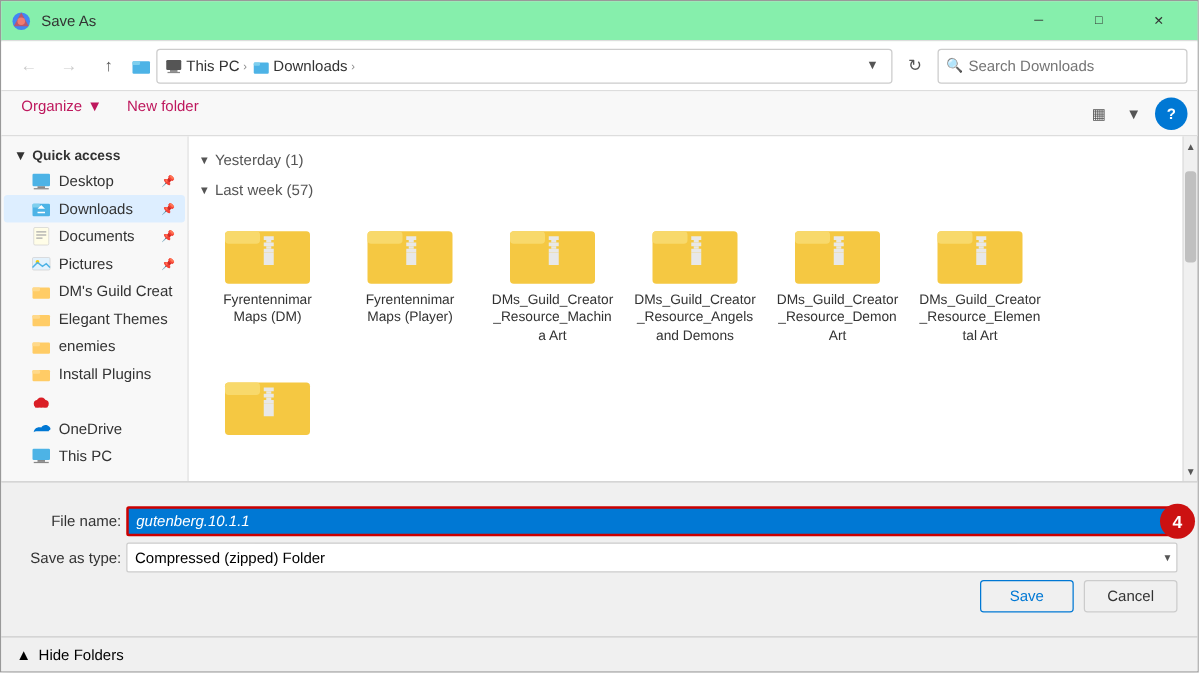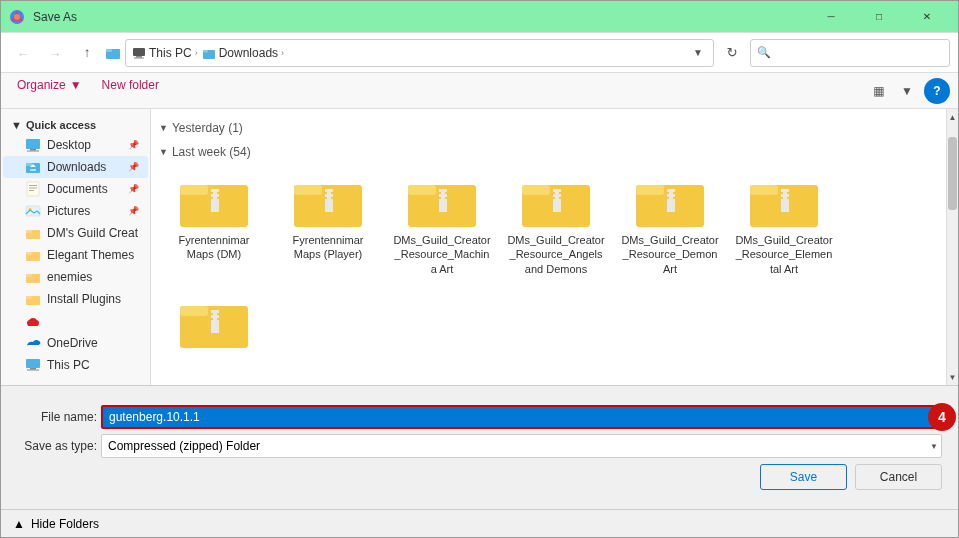--- a/index.html
+++ b/index.html
@@ -348,20 +348,21 @@
     }
     .form-input {
       flex: 1;
       height: 24px;
       border: 2px solid #cc0000;
       border-radius: 2px;
       padding: 0 6px;
       font-size: 12px;
       background: #fff;
       outline: none;
+      font-style: italic;
     }
     .form-select {
       flex: 1;
       height: 24px;
       border: 1px solid #ccc;
       border-radius: 2px;
       padding: 0 6px;
       font-size: 12px;
       background: #fff;
       appearance: none;
@@ -381,21 +382,21 @@
       pointer-events: none;
     }
     .form-buttons {
       display: flex;
       justify-content: flex-end;
       gap: 8px;
       margin-top: 6px;
       padding-right: 0;
     }
     .form-btn {
-      width: 87px;
+      width: 75px;
       height: 26px;
       border: 1px solid #ccc;
       border-radius: 3px;
       background: #f0f0f0;
       cursor: pointer;
       font-size: 12px;
       color: #333;
     }
     .form-btn.primary {
       border-color: #0078d4;
@@ -488,20 +489,21 @@
         <span>Downloads</span>
         <span class="address-chevron">›</span>
       </span>
       <button class="address-dropdown">▼</button>
     </div>
 
     <button class="address-refresh">↻</button>
 
     <div class="search-bar">
       <span class="search-icon">🔍</span>
+      <input type="text" placeholder="Search Downloads" style="">
     </div>
   </div>
 
   <div class="toolbar">
     <button class="toolbar-btn">
       <span>Organize</span>
       <span>▼</span>
     </button>
     <button class="toolbar-btn">
       <span>New folder</span>
@@ -628,21 +630,21 @@
 
     <div class="file-area">
 
       <div class="date-group-label">
         <span class="chevron">▼</span>
         <span>Yesterday (1)</span>
       </div>
 
       <div class="date-group-label">
         <span class="chevron">▼</span>
-        <span>Last week (54)</span>
+        <span>Last week (57)</span>
       </div>
       <div class="file-grid">
 
         <div class="file-item">
           <svg class="folder-svg" viewBox="0 0 72 58">
             <rect x="2" y="14" width="68" height="42" rx="3" fill="#f5c842"></rect>
             <rect x="2" y="14" width="28" height="10" rx="3" fill="#f8d96b"></rect>
             <rect x="33" y="18" width="8" height="3" fill="#e8e8e8"></rect>
             <rect x="35" y="21" width="4" height="2" fill="#e8e8e8"></rect>
             <rect x="33" y="23" width="8" height="3" fill="#e8e8e8"></rect>

